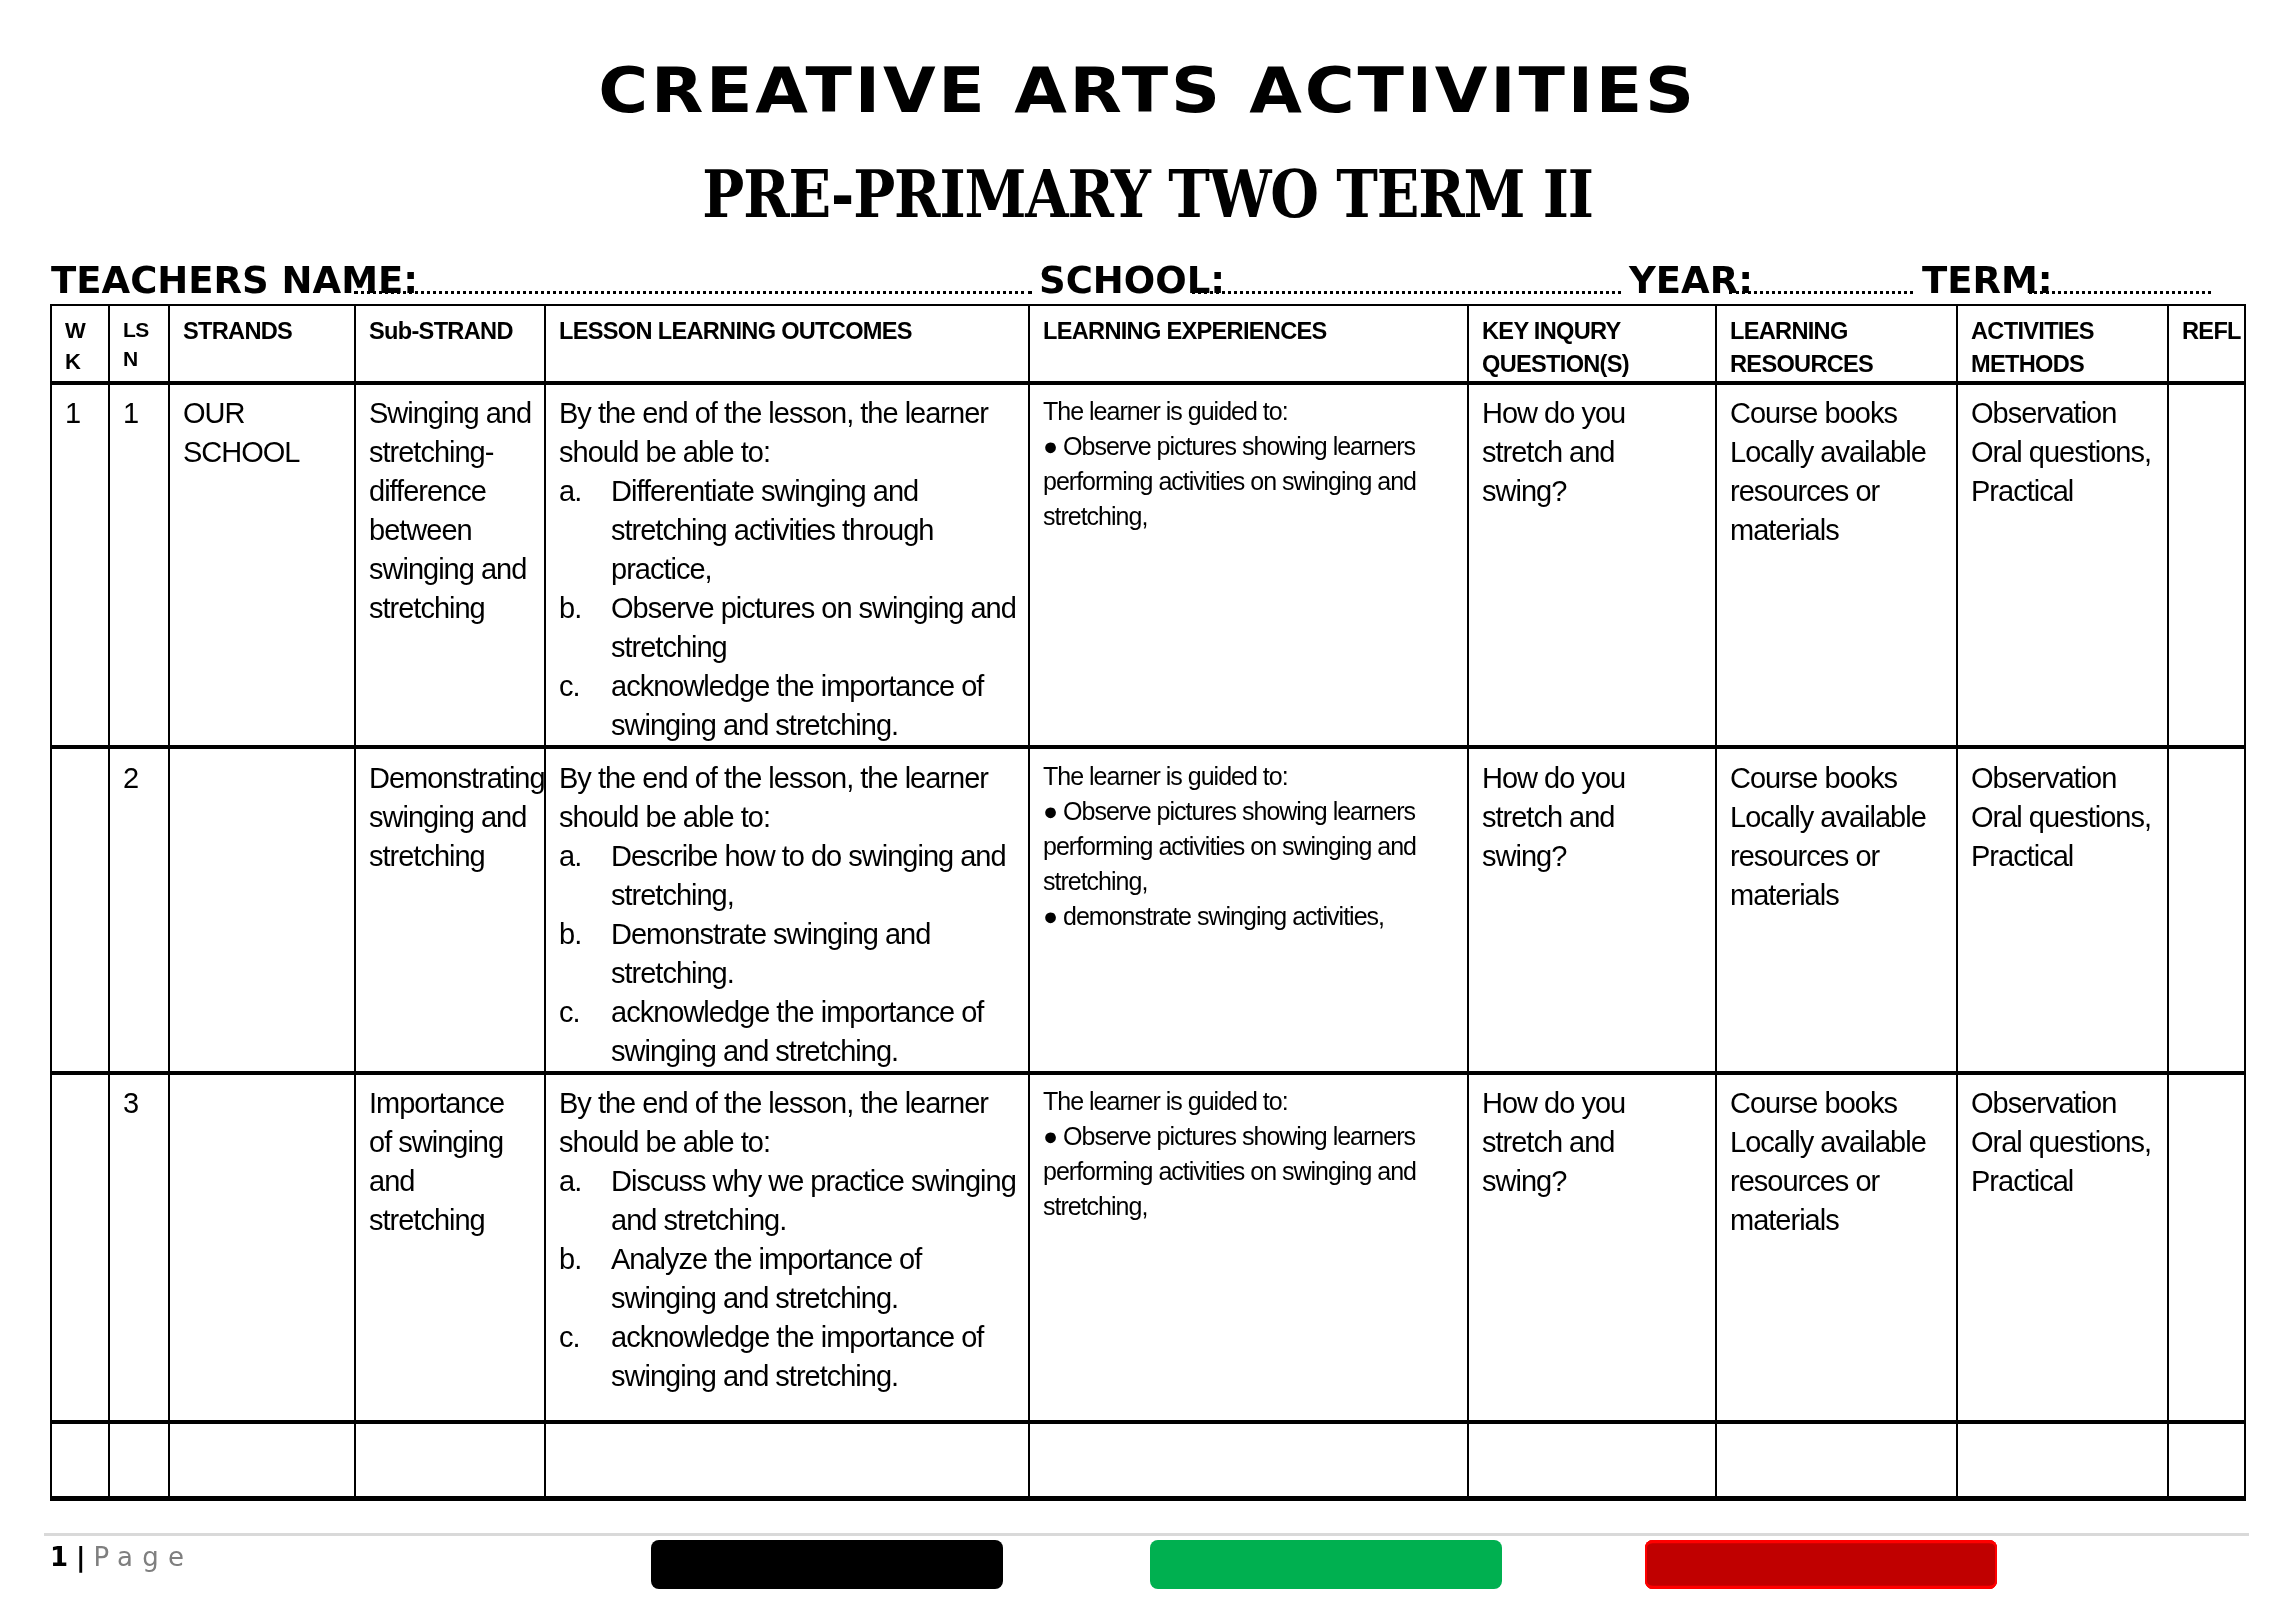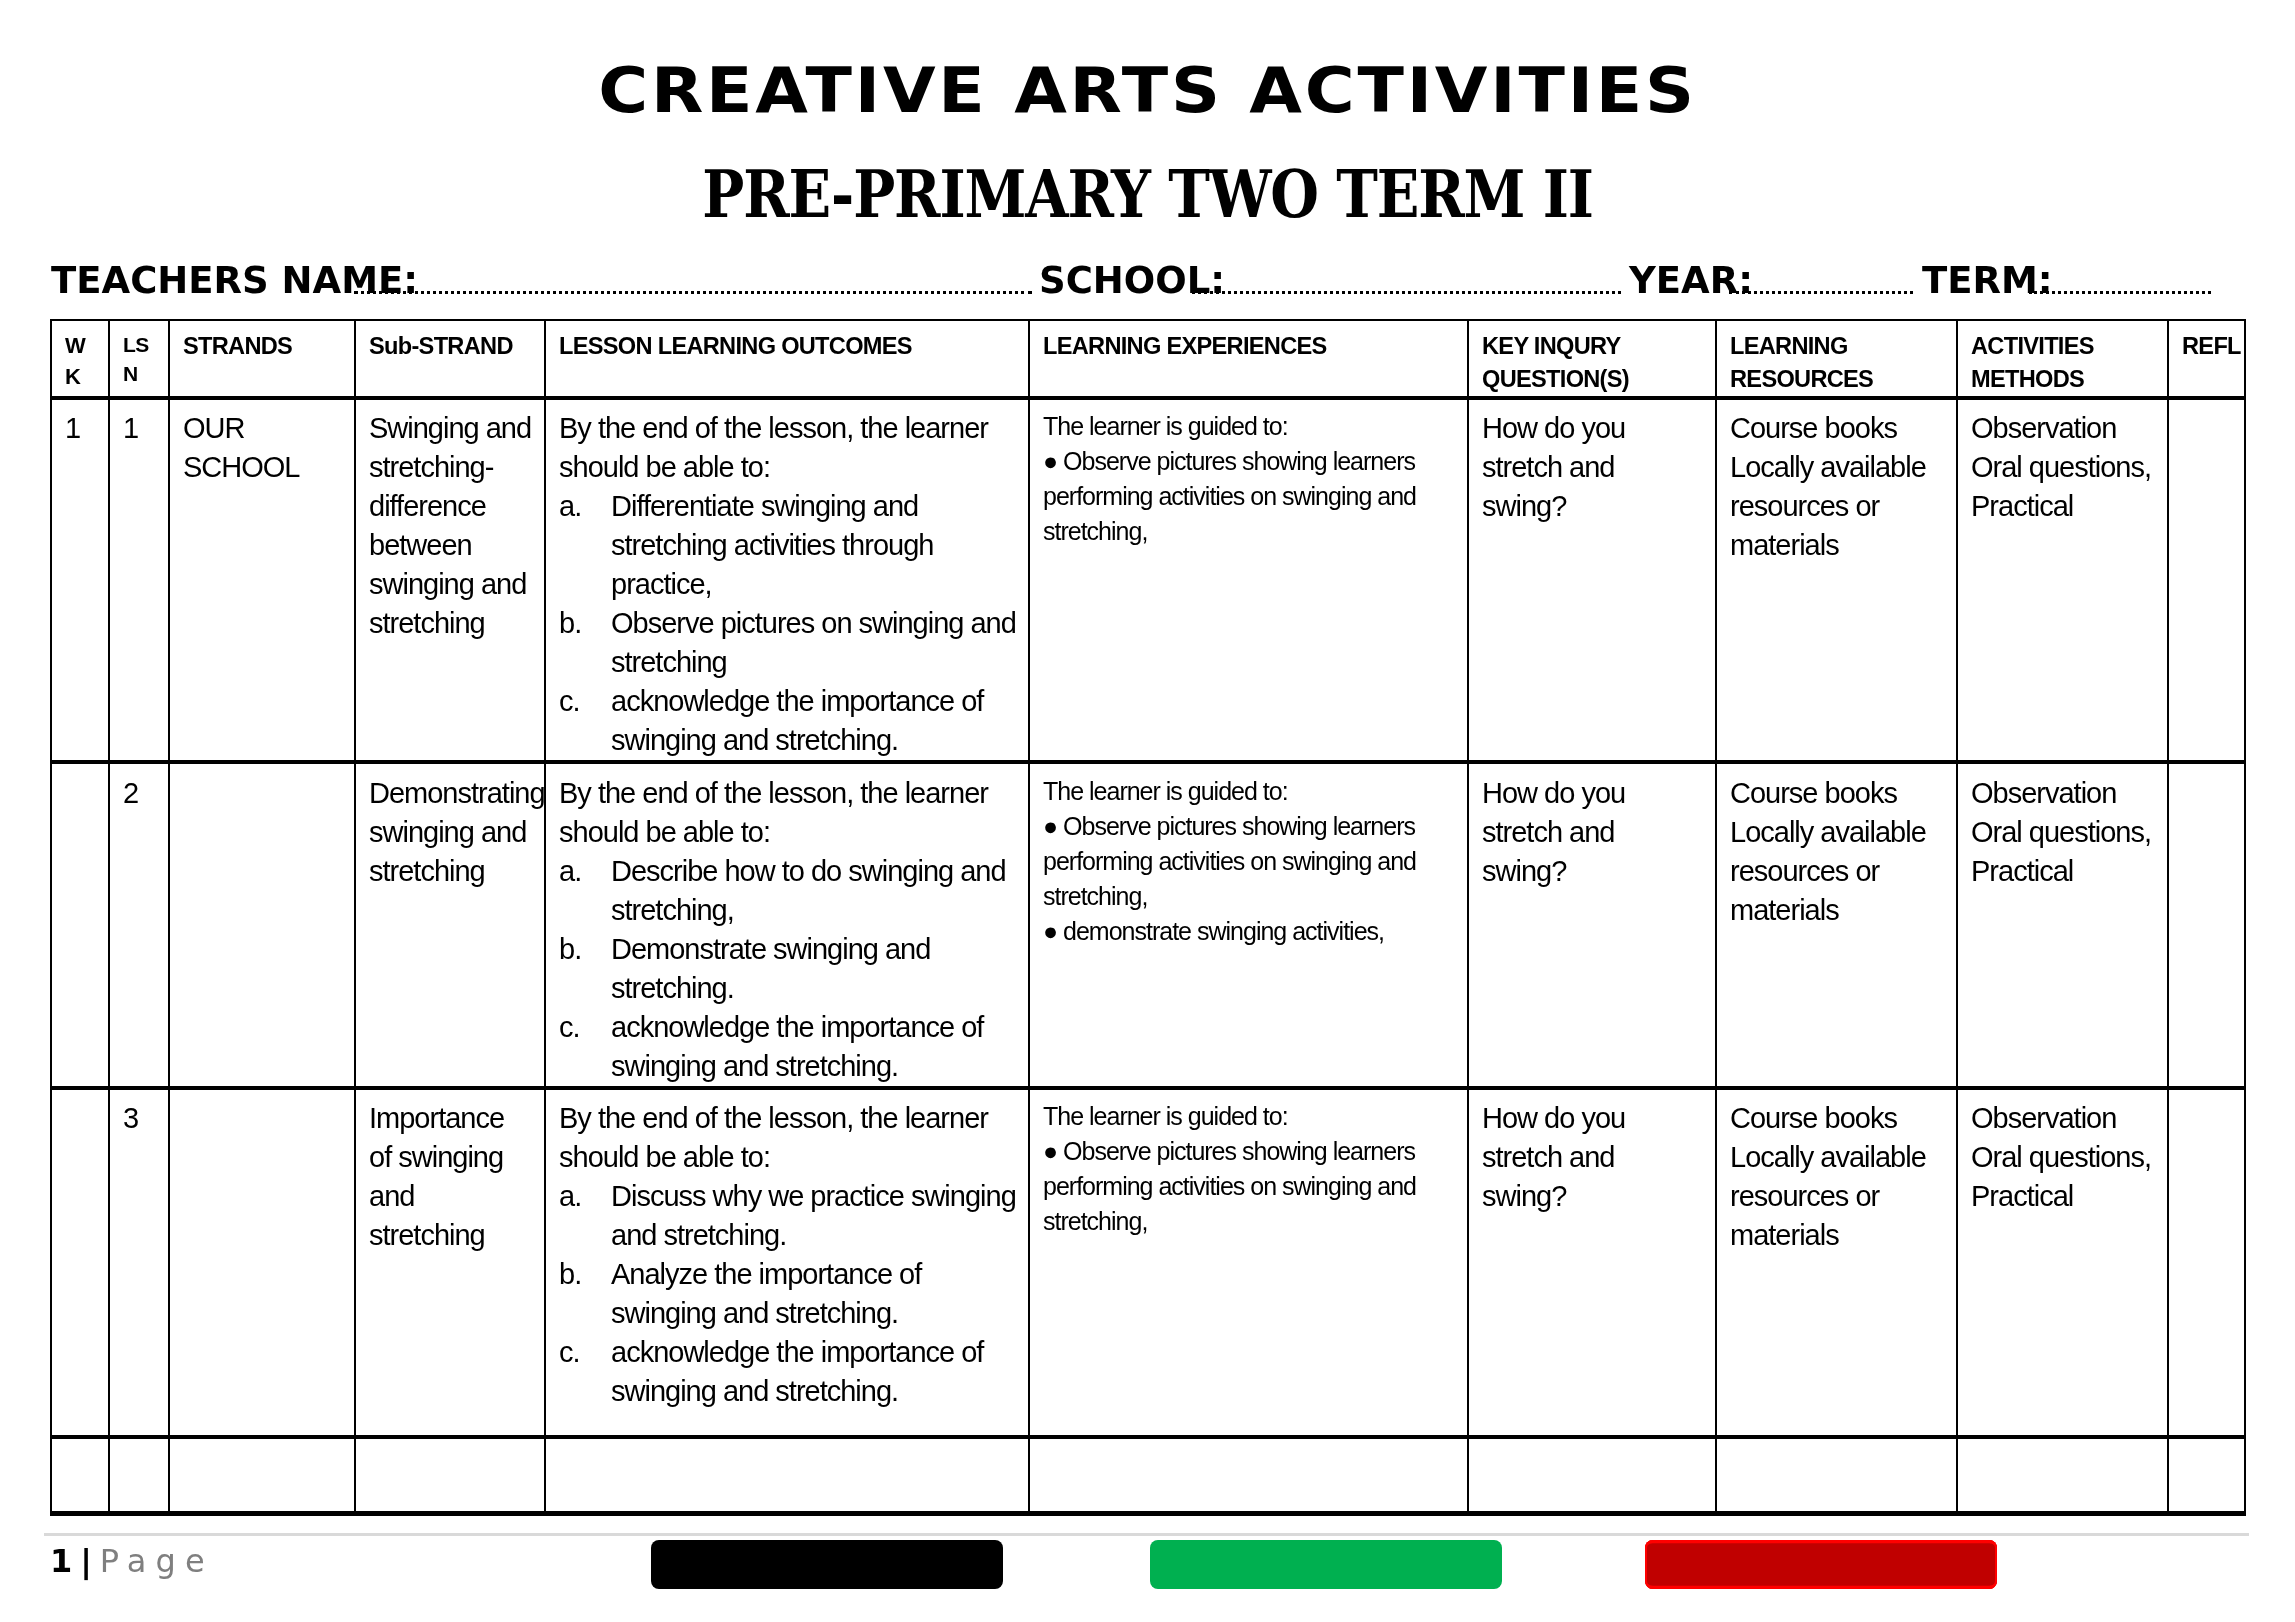--- a/index.html
+++ b/index.html
@@ -14,21 +14,21 @@
   .title2 {
     left:0; width:2295px; top:156px; text-align:center;
     font-family:"DejaVu Serif", serif; font-weight:bold;
     font-size:65px; letter-spacing:-1.3px; transform:scaleX(0.86); transform-origin:center;
   }
 
   .info { top:259px; height:39px; font-family:"DejaVu Sans", sans-serif; font-weight:bold; font-size:37px; white-space:nowrap; }
   .info .dots { position:absolute; bottom:3.9px; height:0; border-bottom:3.9px dotted #000; }
 
   table.scheme {
-    position:absolute; left:50px; top:319px; width:2193px;
+    position:absolute; left:50px; top:304px; width:2193px;
     border-collapse:collapse; table-layout:fixed;
     font-family:"Liberation Sans Narrow","Liberation Sans", sans-serif;
   }
   table.scheme td, table.scheme th {
     border:2px solid #000; vertical-align:top; padding:9.2px 11.8px 0 13px;
     overflow:hidden;
   }
   table.scheme tr.hdr { height:73px; }
   table.scheme tr.hdr th {
     text-align:left; font-weight:bold; font-size:23.6px; line-height:33px;
@@ -42,21 +42,21 @@
   table.scheme tr.r1 td, table.scheme tr.r2 td, table.scheme tr.r3 td { border-bottom:4.6px solid #000; }
   table.scheme tr.r4 td { border-bottom:5.2px solid #000; }
   .celltxt { font-size:29px; line-height:39px; letter-spacing:-1px; }
   .celltxt.small { font-size:25px; line-height:35px; letter-spacing:-1px; }
   .outcome-list { margin:0; padding:0; list-style:none; }
   .outcome-list li { position:relative; padding-left:52px; }
   .outcome-list li .mk { position:absolute; left:0; top:0; }
   .bullet-line { display:block; }
 
   .footer-line { left:44px; top:1533px; width:2205px; height:2.6px; background:#d9d9d9; }
-  .page-num { left:50px; top:1542px; font-family:"DejaVu Sans", sans-serif; font-size:32px; white-space:nowrap; }
+  .page-num { left:50px; top:1542px; font-family:"DejaVu Sans", sans-serif; font-size:26px; white-space:nowrap; }
   .page-num .num { font-weight:bold; color:#000; }
   .page-num .sep { font-weight:bold; color:#000; margin:0 7.9px; }
   .page-num .word { color:#7f7f7f; letter-spacing:9.2px; }
 
   .bar { top:1540px; height:49px; width:352px; border-radius:7.9px; }
 </style>
 </head>
 <body>
 
 <div class="abs title1">CREATIVE ARTS ACTIVITIES</div>

